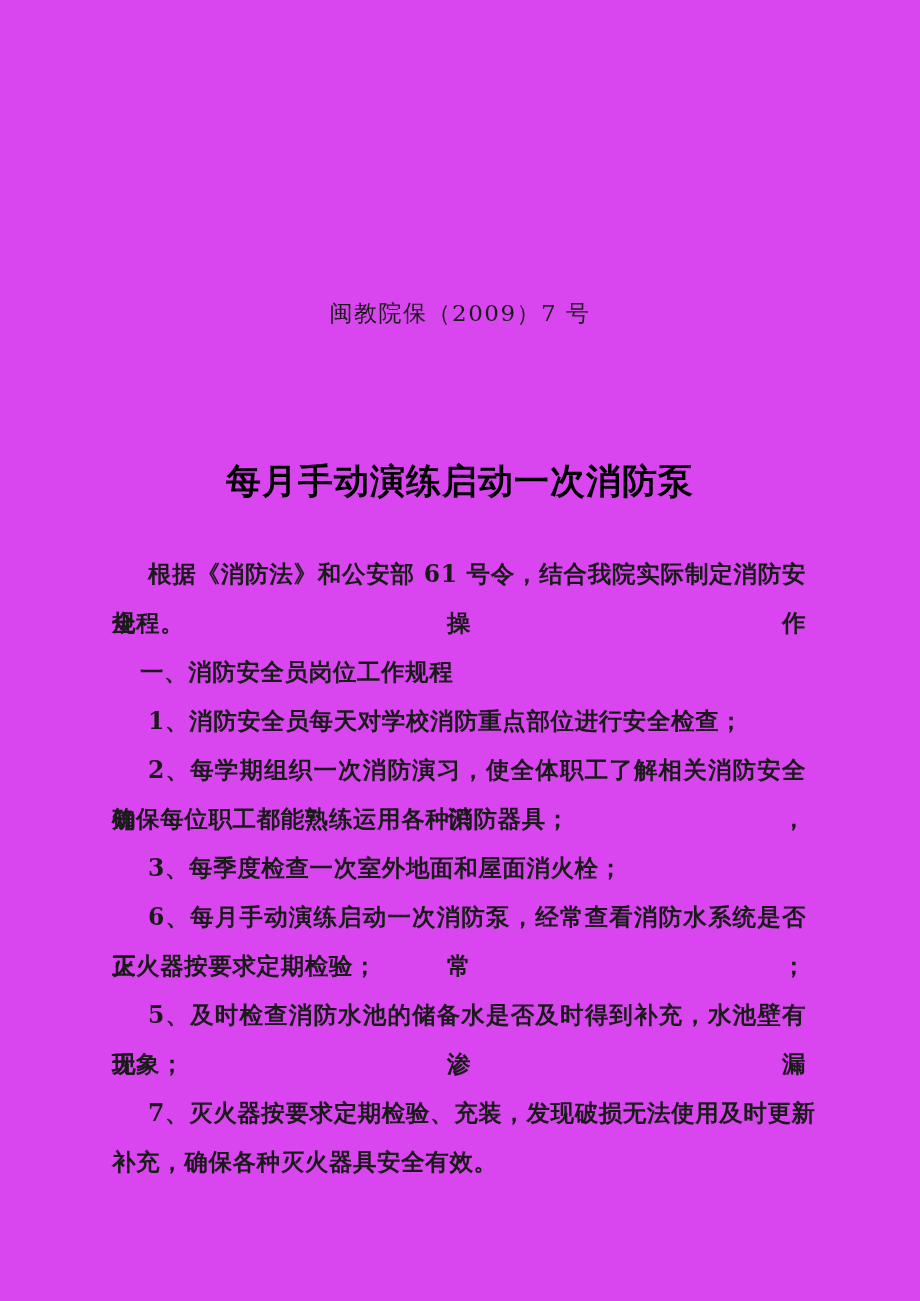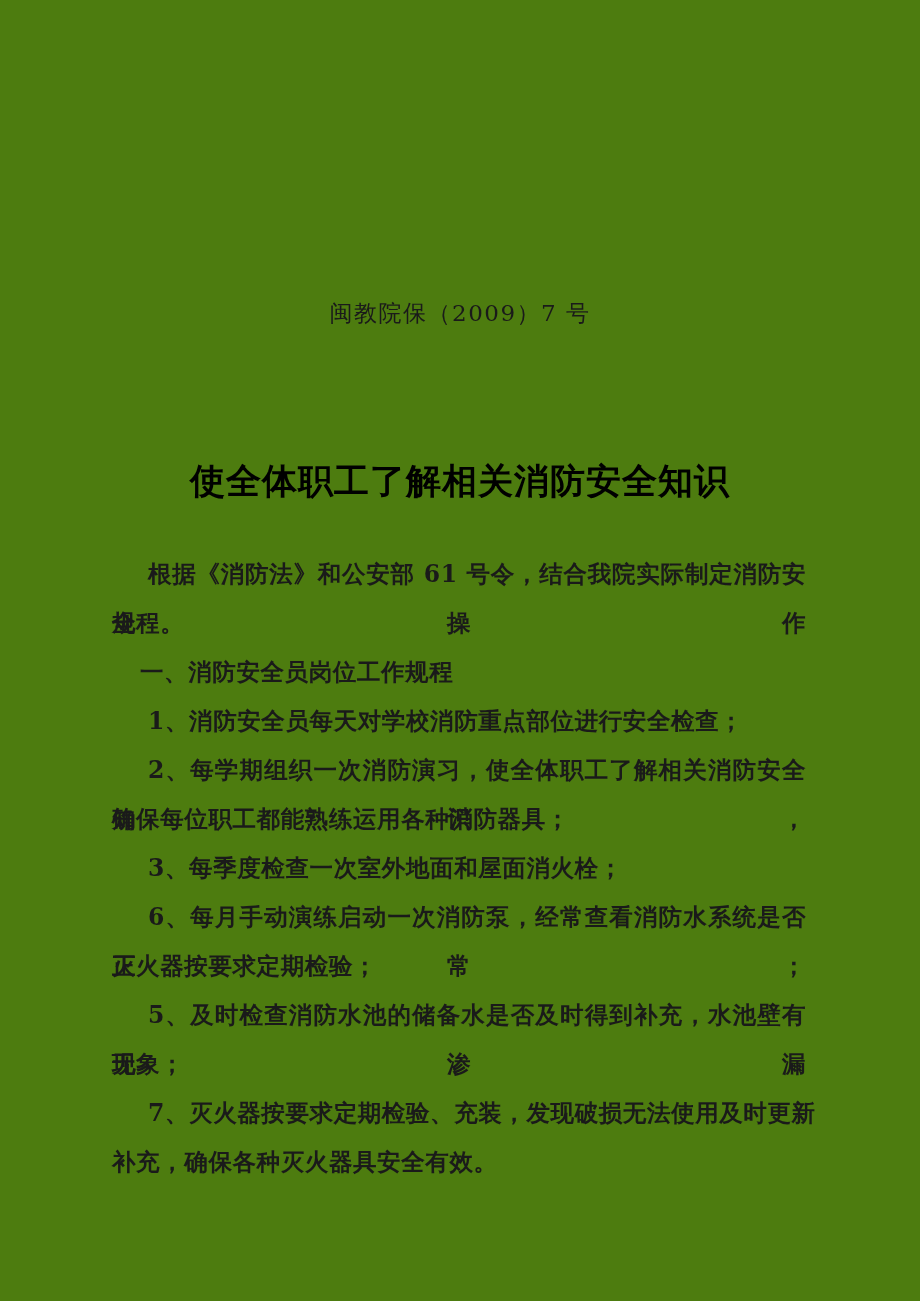--- a/index.html
+++ b/index.html
@@ -11,21 +11,21 @@
   body {
     font-family: "DejaVu Serif", "Liberation Serif", serif;
     color: #181818;
     -webkit-font-smoothing: antialiased;
   }
   .page {
     position: relative;
     width: 920px;
     height: 1301px;
     margin: 0 auto;
-    background: #4d7c0f;
+    background: #d946ef;
     overflow: hidden;
     box-sizing: border-box;
   }
 
   
   .doc-number {
     position: absolute;
     top: 296px;
     left: 0;
     width: 920px;
@@ -89,21 +89,21 @@
     width: 694px;
   }
 </style>
 </head>
 <body>
 
 <div class="page">
 
   <div class="doc-number">闽教院保（2009）7 号</div>
 
-  <h1 class="doc-title">使全体职工了解相关消防安全知识</h1>
+  <h1 class="doc-title">每月手动演练启动一次消防泵</h1>
 
   <div class="body-block">
 
     <div class="line indent justify">根据《消防法》和公安部 61 号令，结合我院实际制定消防安全操作</div>
 
     <div class="line flush">规程。</div>
 
     <div class="line heading">一、消防安全员岗位工作规程</div>
 
     <div class="line indent">1、消防安全员每天对学校消防重点部位进行安全检查；</div>

